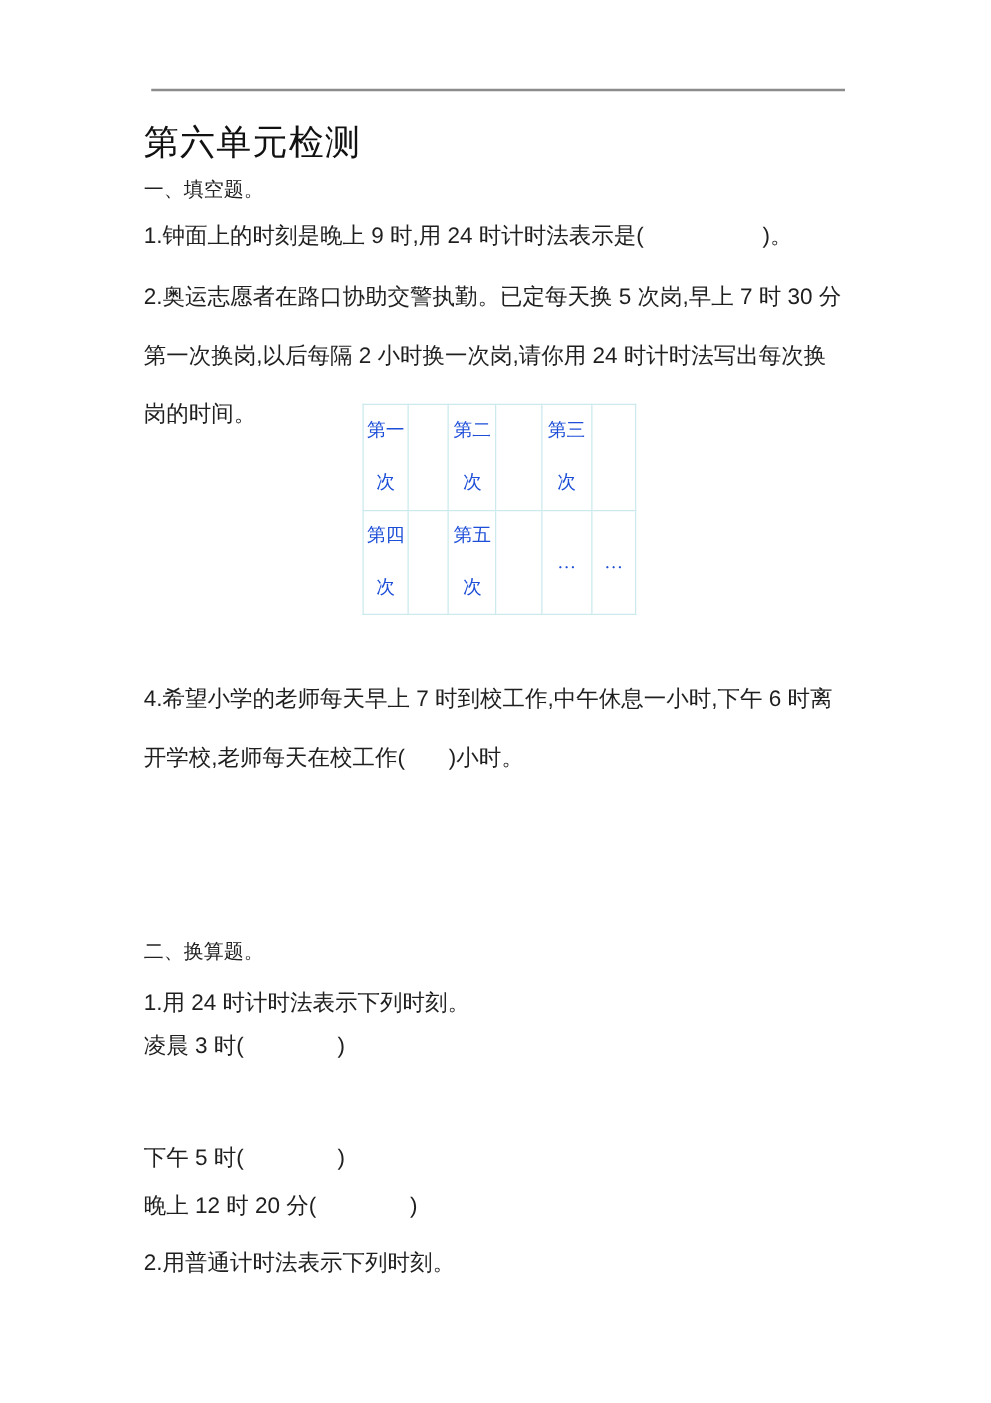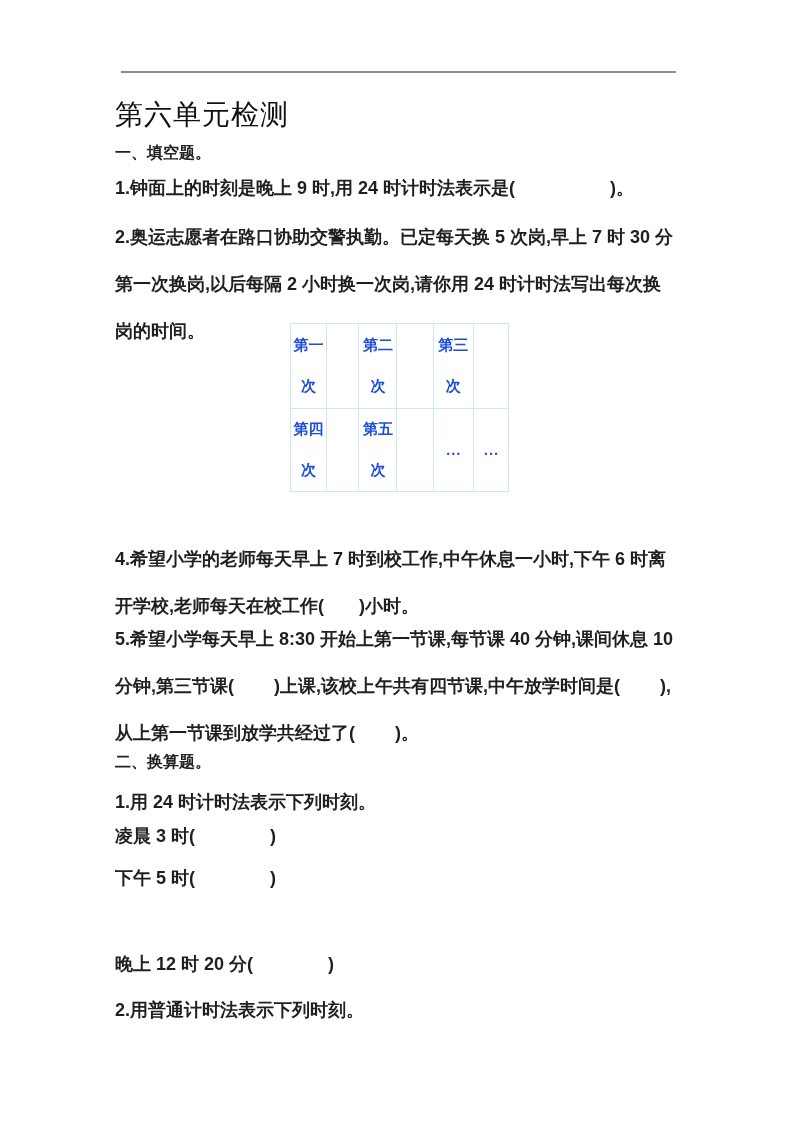--- a/index.html
+++ b/index.html
@@ -37,21 +37,20 @@
     line-height: 40px;
     color: #111111;
     letter-spacing: 1px;
   }
   .content {
     position: absolute;
     left: 115px;
     top: 0;
     width: 561px;
     height: 1122px;
-    font-weight: bold;
   }
   .block {
     position: absolute;
     left: 0;
     width: 561px;
     white-space: pre-wrap;
   }
   .sec-heading {
     font-family: "Liberation Serif", serif;
     font-size: 16px;
@@ -129,29 +128,28 @@
           <td></td>
           <td>…</td>
           <td>…</td>
         </tr>
       </tbody>
     </table>
 
 
     <div class="block q" style="top:536px">4.希望小学的老师每天早上 7 时到校工作,中午休息一小时,下午 6 时离开学校,老师每天在校工作(       )小时。</div>
 
-    <div class="block q" style="top:616px">5.希望小学每天早上 8:30 开始上第一节课,每节课 40 分钟,课间休息 10 分钟,第三节课(        )上课,该校上午共有四节课,中午放学时间是(        ),从上第一节课到放学共经过了(        )。</div>
 
     <div class="block sec-heading" style="top:749px">二、换算题。</div>
 
     <div class="block q" style="top:779px">1.用 24 时计时法表示下列时刻。</div>
 
     <div class="block q" style="top:813px">凌晨 3 时(               )</div>
 
-    <div class="block q" style="top:855px">下午 5 时(               )</div>
+    <div class="block q" style="top:903px">下午 5 时(               )</div>
 
 
     <div class="block q" style="top:941px">晚上 12 时 20 分(               )</div>
 
     <div class="block q" style="top:987px">2.用普通计时法表示下列时刻。</div>
 
   </div>
 </div>
 
 </body></html>

